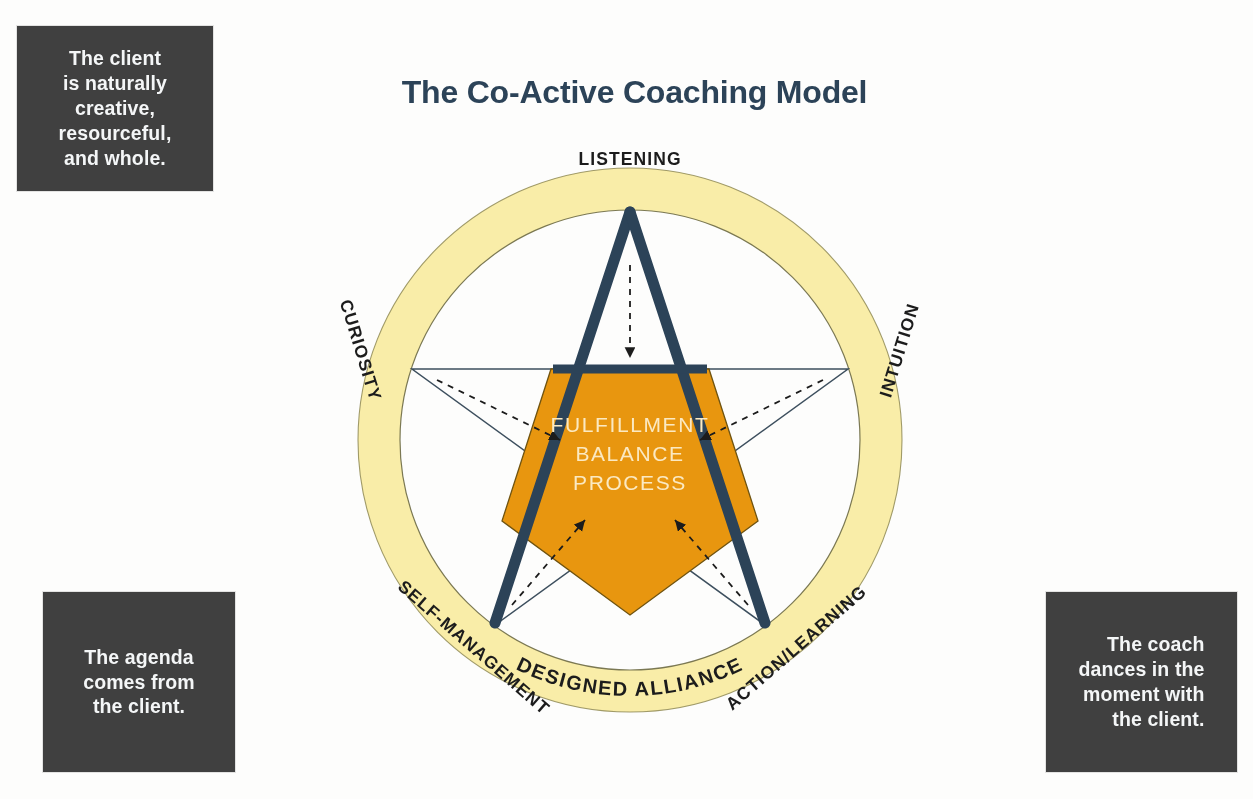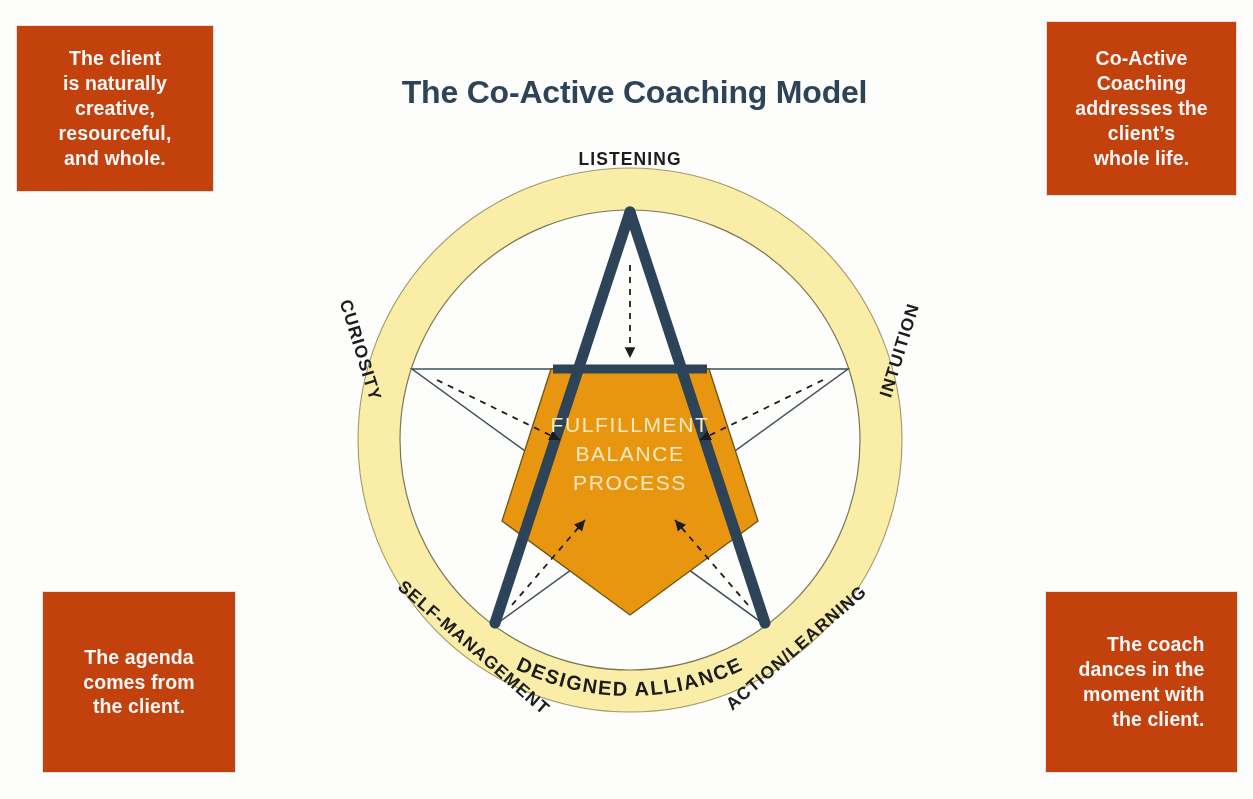--- a/index.html
+++ b/index.html
@@ -14,21 +14,21 @@
     position: relative;
     width: 1253px;
     height: 799px;
     background: #fdfdfc;
     overflow: hidden;
   }
 
   
   .quote-box {
     position: absolute;
-    background: #c2410c;
+    background: #404040;
     color: #f4f6f7;
     display: flex;
     align-items: center;
     justify-content: center;
     text-align: center;
     font-weight: bold;
     font-size: 19.5px;
     line-height: 1.28;
     letter-spacing: 0.1px;
     padding: 6px 12px;
@@ -81,25 +81,20 @@
 
 <div id="page">
 
   <div id="title">The Co-Active Coaching Model</div>
 
   <div class="quote-box" id="quote-tl">The client
 is naturally
 creative,
 resourceful,
 and whole.</div>
-  <div class="quote-box" id="quote-tr">Co-Active
-Coaching
-addresses the
-client’s
-whole life.</div>
   <div class="quote-box" id="quote-bl">The agenda
 comes from
 the client.</div>
   <div class="quote-box" id="quote-br">The coach
 dances in the
 moment with
 the client.</div>
 
   <svg id="model-svg" width="1253" height="799" viewBox="0 0 1253 799">
     <defs>

